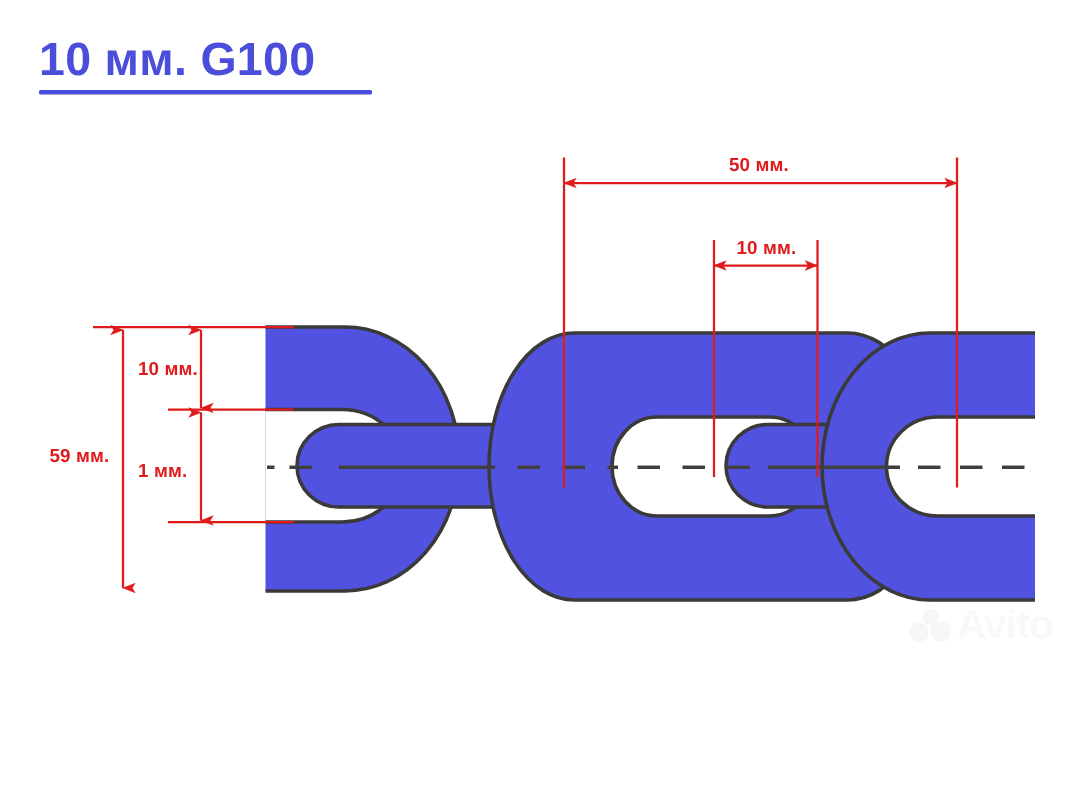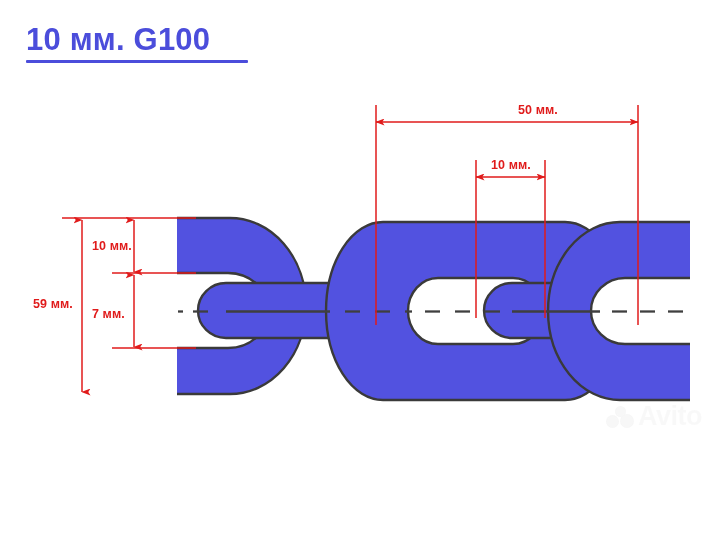--- a/index.html
+++ b/index.html
@@ -30,21 +30,21 @@
 
   
   .dim-label{
     position:absolute;
     color:#e01b1b;
     font-weight:bold;
     font-size:12.5px;
     white-space:nowrap;
     letter-spacing:0.1px;
   }
-  .dim-50{left:486px;top:103px;margin-left:32px;}
+  .dim-50{left:486px;top:103px;}
   .dim-10top{left:491px;top:158px;}
   .dim-35{left:33px;top:297px;}
   .dim-10left{left:92px;top:239px;}
   .dim-13left{left:92px;top:307px;}
 
   
   .watermark{
     position:absolute;right:18px;bottom:14px;
     display:flex;align-items:center;gap:5px;
     opacity:0.55;
@@ -180,21 +180,21 @@
     <g stroke="#e01b1b" stroke-width="1.5" fill="none">
       <line x1="112" y1="348" x2="196" y2="348"></line>
       <line x1="134" y1="275" x2="134" y2="347" marker-start="url(#arrU)" marker-end="url(#arrD)"></line>
     </g>
   </svg>
 
   <div class="dim-label dim-50">50 мм.</div>
   <div class="dim-label dim-10top">10 мм.</div>
   <div class="dim-label dim-35">59 мм.</div>
   <div class="dim-label dim-10left">10 мм.</div>
-  <div class="dim-label dim-13left">7 мм.</div>
+  <div class="dim-label dim-13left">1 мм.</div>
 
   <div class="watermark">
     <div class="wm-dots">
       <span class="wm-d1"></span>
         <span class="wm-d2"></span>
         <span class="wm-d3"></span>
     </div>
     <div class="wm-text">Avito</div>
   </div>
 

